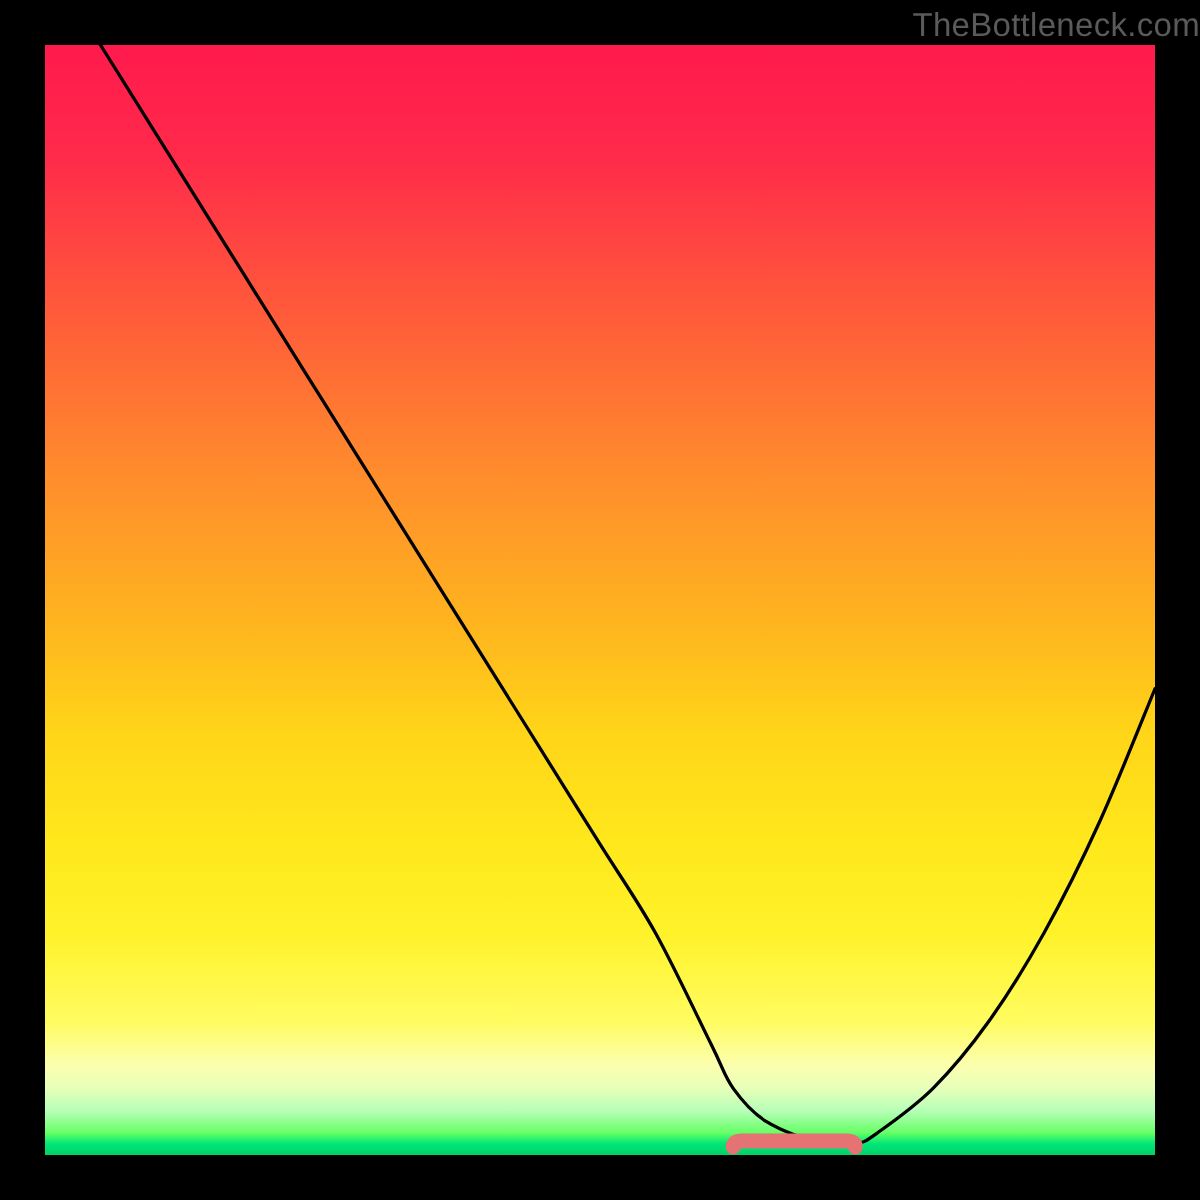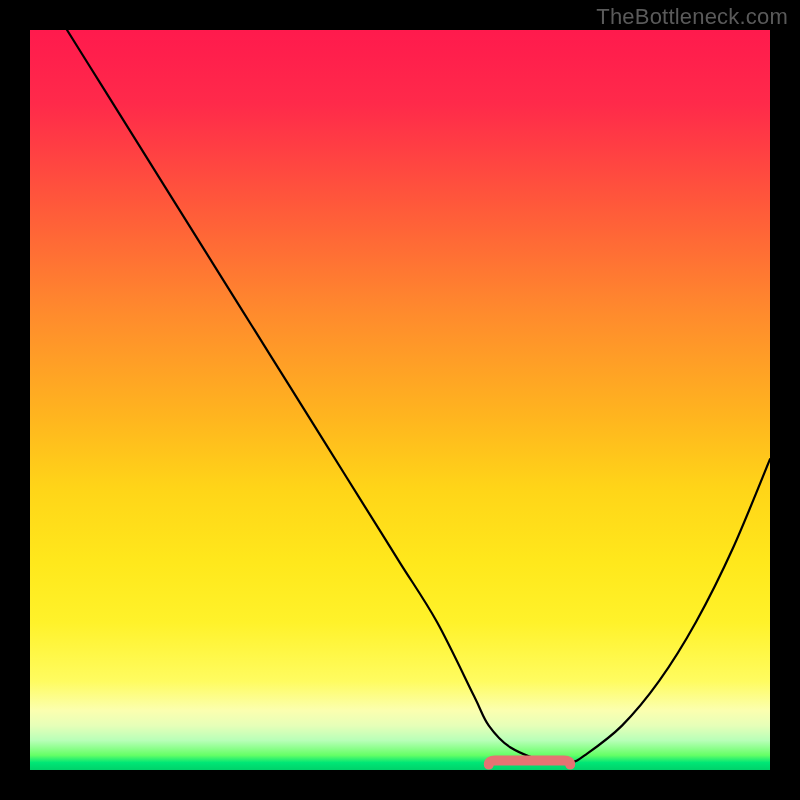--- a/index.html
+++ b/index.html
@@ -36,21 +36,21 @@
       #e6ffb8 94%,
       #b8ffb8 96%,
       #66ff66 98%,
       #00e676 99%,
       #00d26a 100%
     );
   }
   .watermark {
     position: absolute;
     top: 4px;
-    right: 12px;
+    right: 0;
     color: #5a5a5a;
     font-size: 22px;
     letter-spacing: 0.2px;
     font-weight: 400;
     user-select: none;
   }
   svg.curve, svg.pinkbar {
     position: absolute;
     left: 0;
     top: 0;

